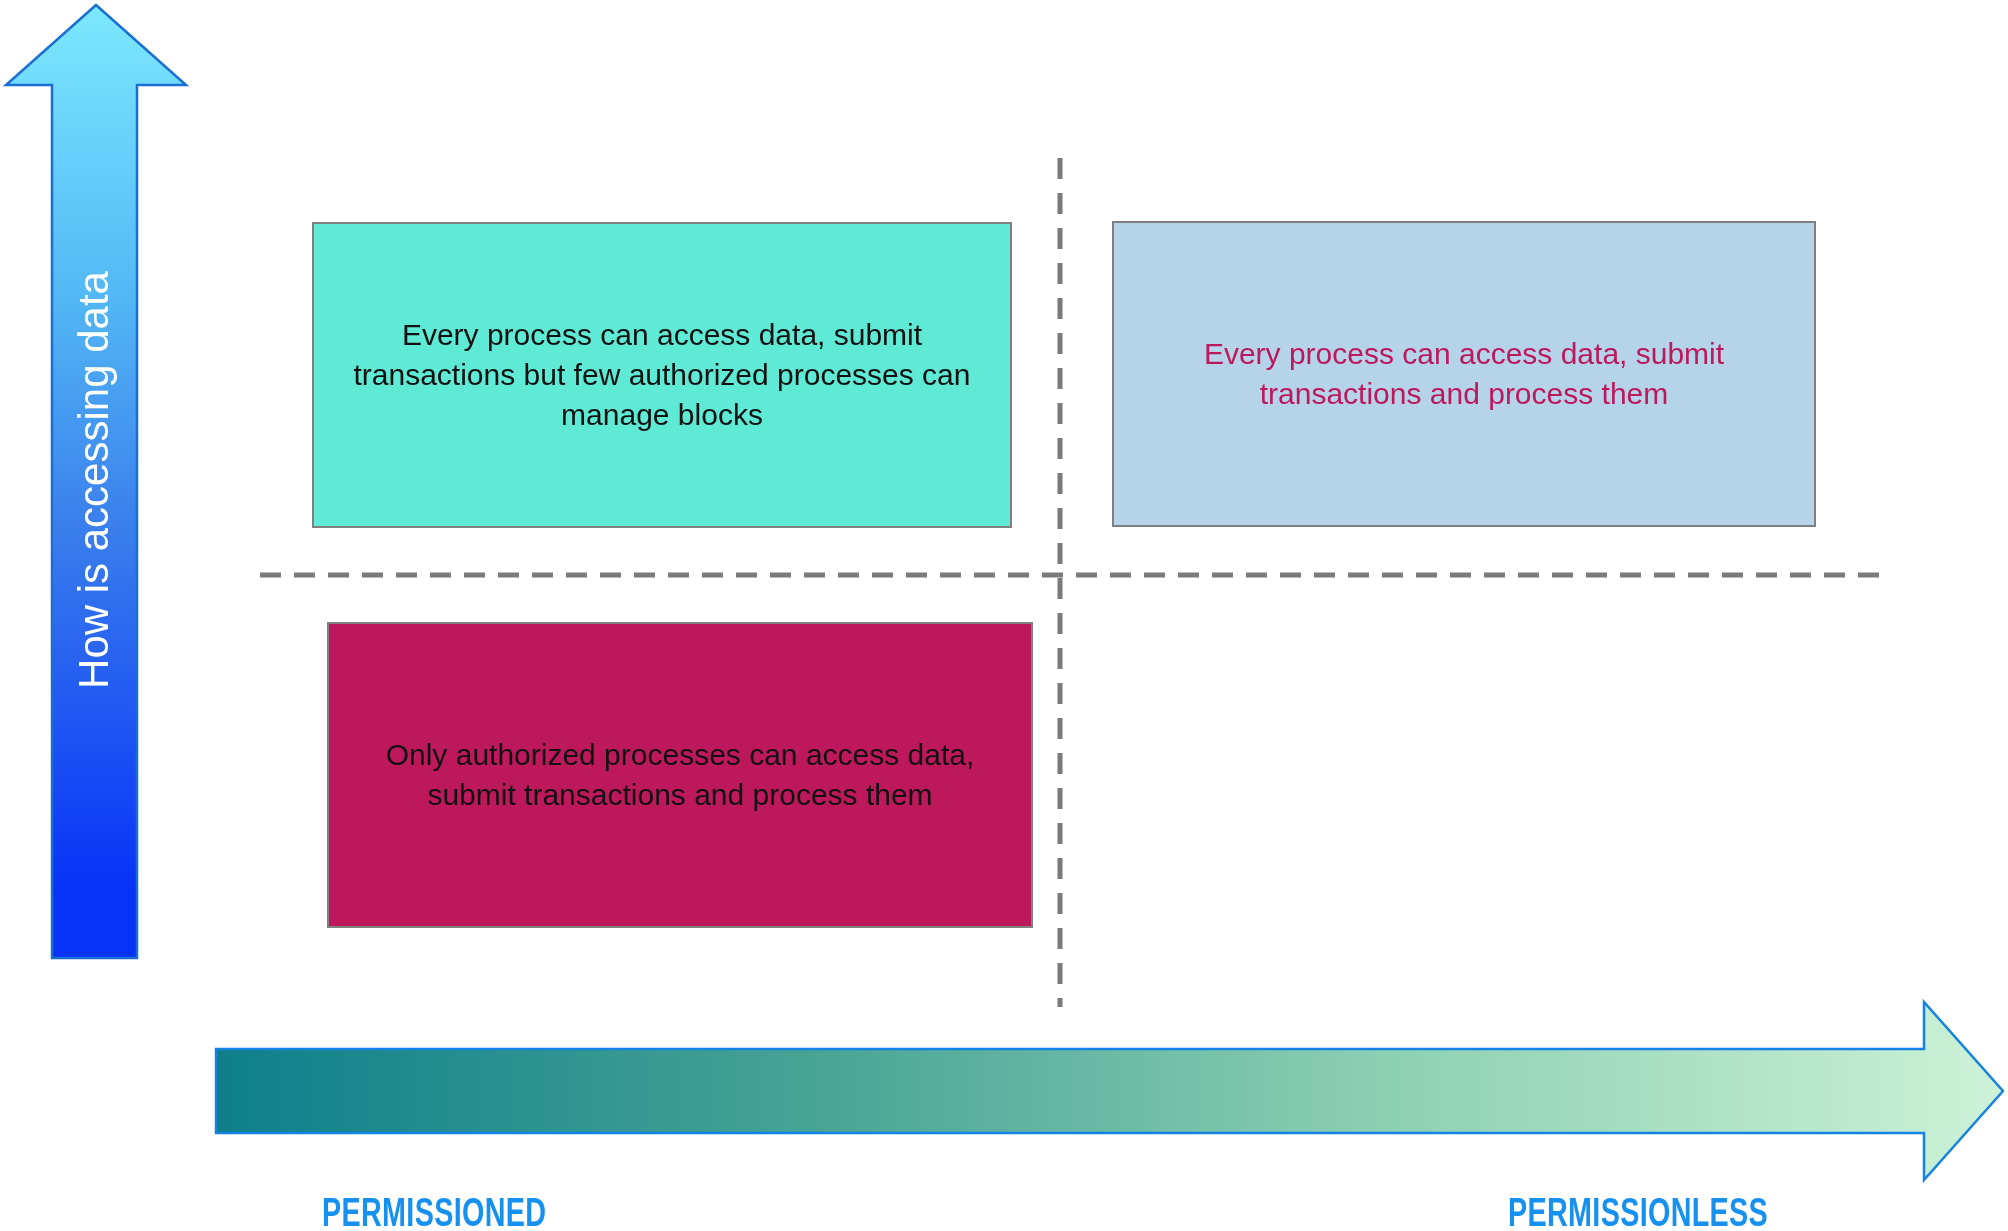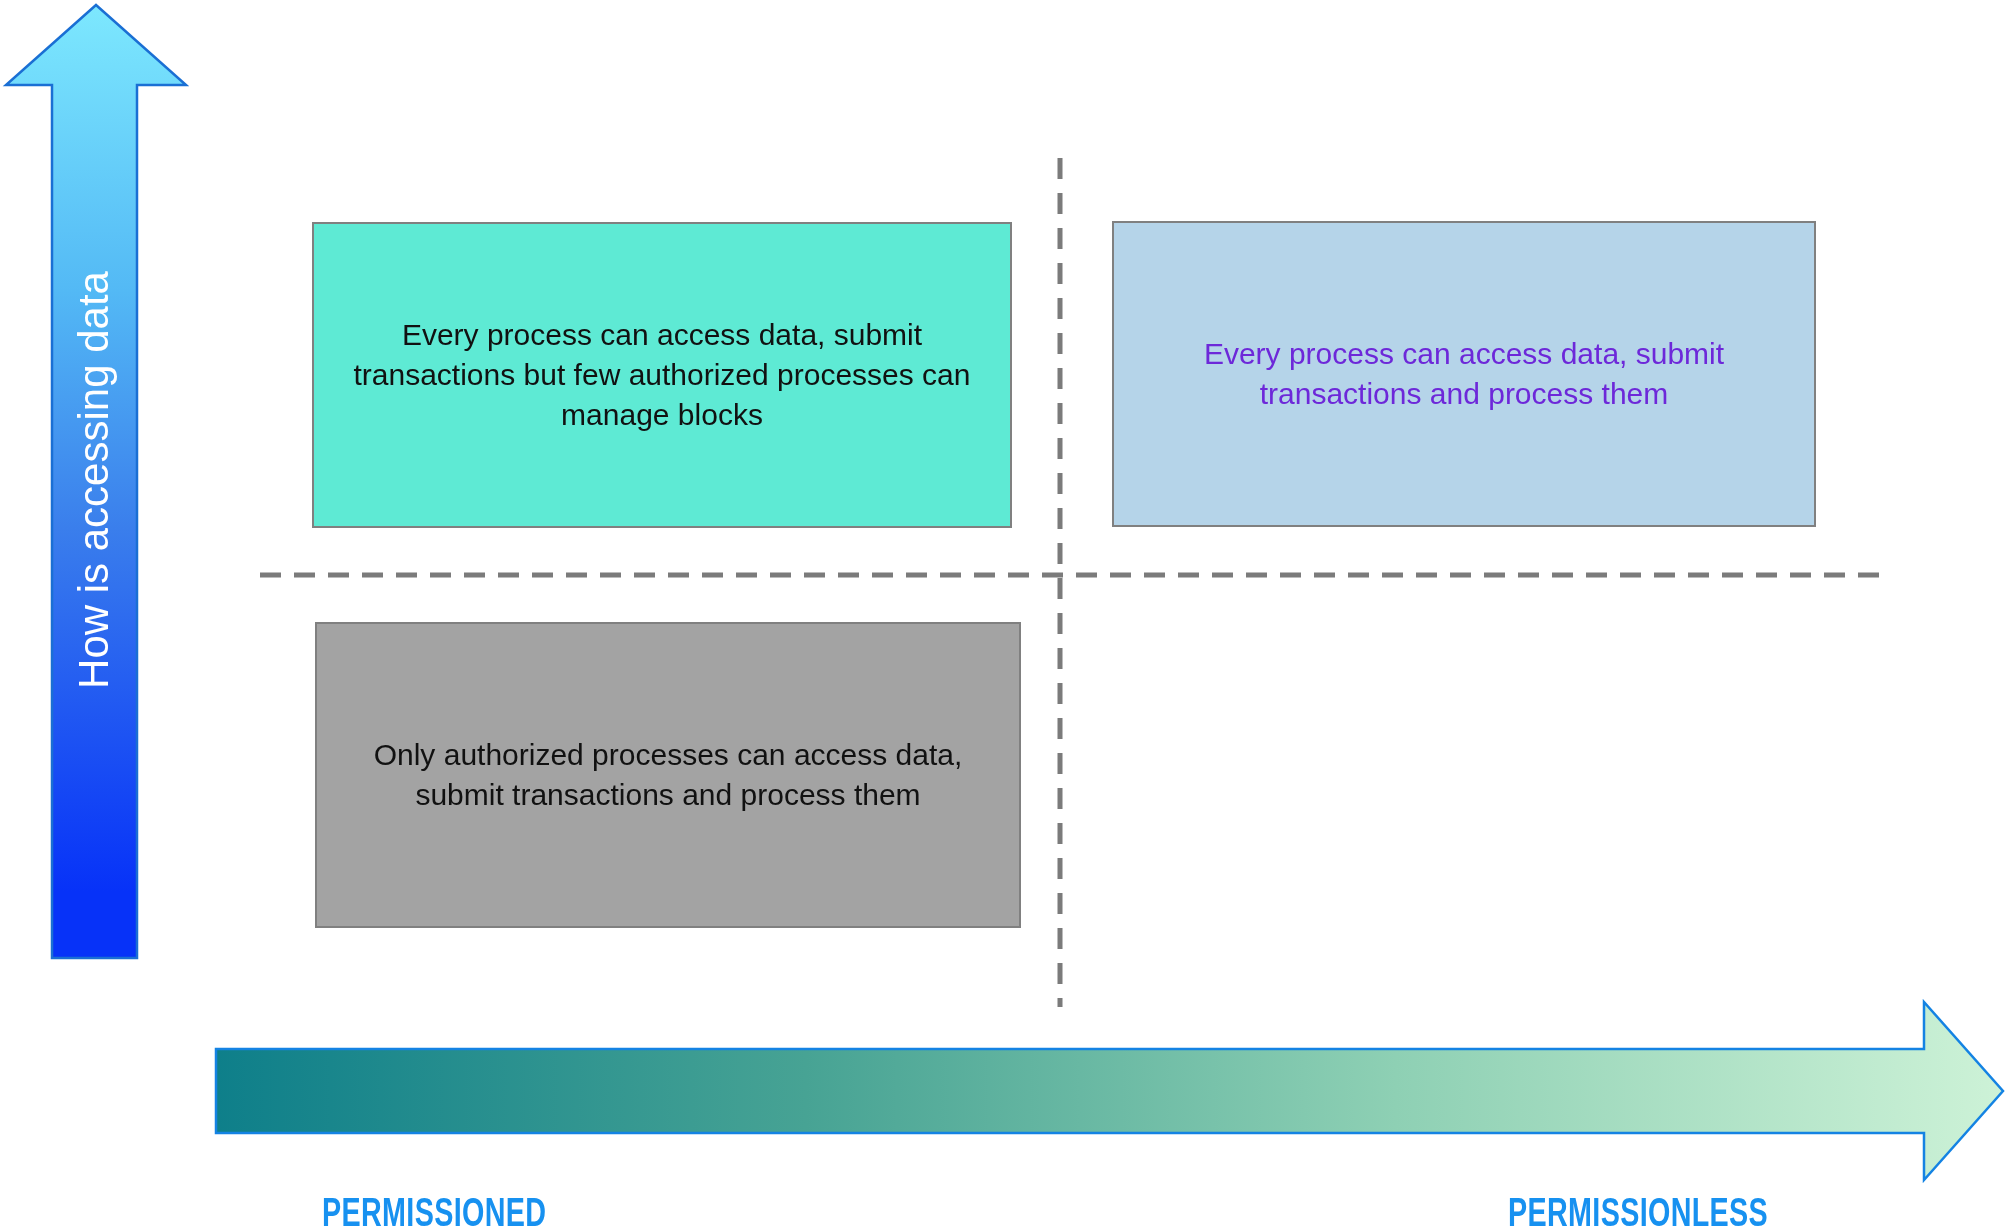--- a/index.html
+++ b/index.html
@@ -108,24 +108,24 @@
   </svg>
 
   <div class="y-axis-label" style="color: rgb(255, 255, 255);">How is accessing data</div>
 
 
   <div class="qbox qbox-tl" style="background-color: #5eead4; border-color: rgb(128, 128, 128);">
     <div class="qtext" style="color: rgb(17, 17, 17);">Every process can access data, submit transactions but few authorized processes can manage blocks</div>
   </div>
 
   <div class="qbox qbox-tr" style="background-color: rgb(181, 212, 233); border-color: rgb(128, 128, 128);">
-    <div class="qtext" style="color: #6d28d9;">Every process can access data, submit transactions and process them</div>
+    <div class="qtext" style="color: #be185d;">Every process can access data, submit transactions and process them</div>
   </div>
 
-  <div class="qbox qbox-bl" style="background-color: #a3a3a3; border-color: rgb(128, 128, 128);">
+  <div class="qbox qbox-bl" style="background-color: #be185d; border-color: rgb(128, 128, 128); margin-left: 12px;">
     <div class="qtext" style="color: rgb(17, 17, 17);">Only authorized processes can access data, submit transactions and process them</div>
   </div>
 
   <div class="bottom-label bottom-label-left" style="color: rgb(23, 145, 240);">
     <span>PERMISSIONED</span>
   </div>
 
   <div class="bottom-label bottom-label-right" style="color: rgb(23, 145, 240);">
     <span>PERMISSIONLESS</span>
   </div>

